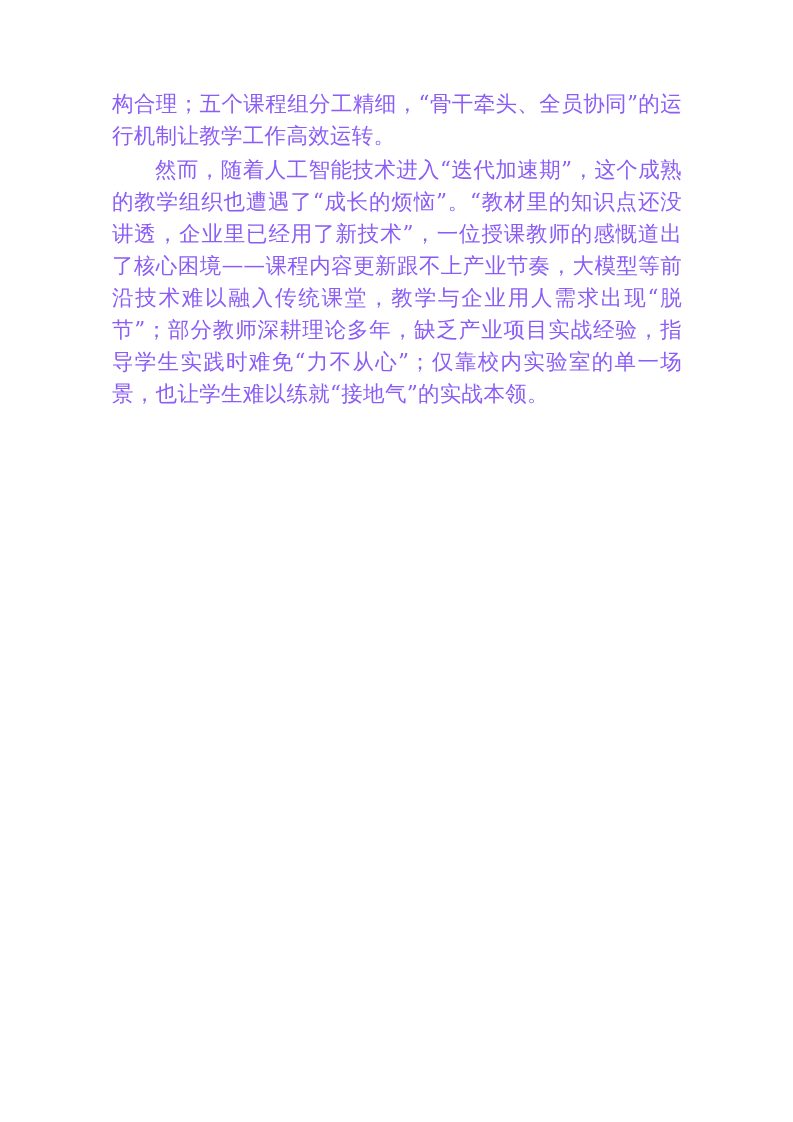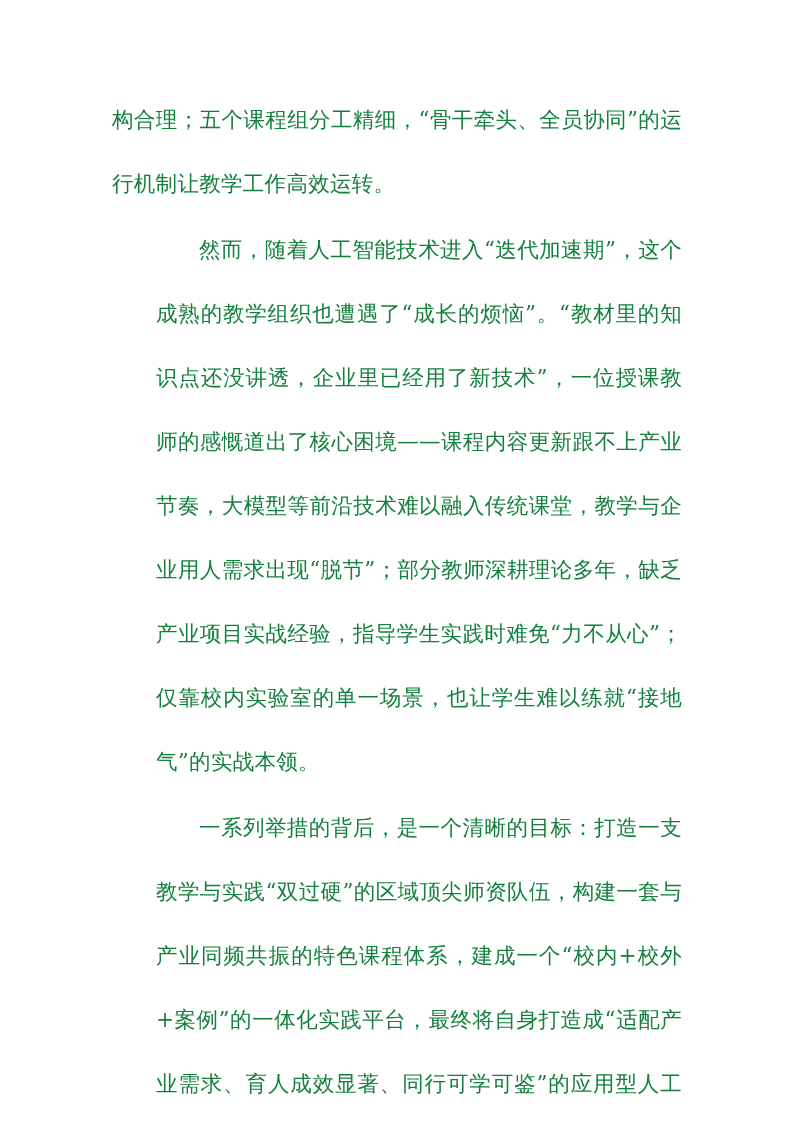--- a/index.html
+++ b/index.html
@@ -21,34 +21,32 @@
     background: #ffffff;
     box-sizing: border-box;
     padding: 88px 112px 0 112px;
   }
   .doc-body {
     width: 570px;
   }
   .para {
     margin: 0 0 2px 0;
     font-size: 21.5px;
-    line-height: 64px;
+    line-height: 32px;
     letter-spacing: 0.3px;
     text-align: justify;
     text-justify: inter-character;
-    color: #15803d;
+    color: #8b5cf6;
     font-weight: 400;
   }
   .para.indent {
     text-indent: 2em;
-    margin-left: 44px;
   }
 </style>
 </head>
 <body>
 
 <div class="page">
   <div class="doc-body">
     <p class="para">构合理；五个课程组分工精细，“骨干牵头、全员协同”的运行机制让教学工作高效运转。</p>
     <p class="para indent">然而，随着人工智能技术进入“迭代加速期”，这个成熟的教学组织也遭遇了“成长的烦恼”。“教材里的知识点还没讲透，企业里已经用了新技术”，一位授课教师的感慨道出了核心困境——课程内容更新跟不上产业节奏，大模型等前沿技术难以融入传统课堂，教学与企业用人需求出现“脱节”；部分教师深耕理论多年，缺乏产业项目实战经验，指导学生实践时难免“力不从心”；仅靠校内实验室的单一场景，也让学生难以练就“接地气”的实战本领。</p>
-    <p class="para indent">一系列举措的背后，是一个清晰的目标：打造一支教学与实践“双过硬”的区域顶尖师资队伍，构建一套与产业同频共振的特色课程体系，建成一个“校内+校外+案例”的一体化实践平台，最终将自身打造成“适配产业需求、育人成效显著、同行可学可鉴”的应用型人工智能人才培养示范样板。</p>
   </div>
 </div>
 
 </body></html>

